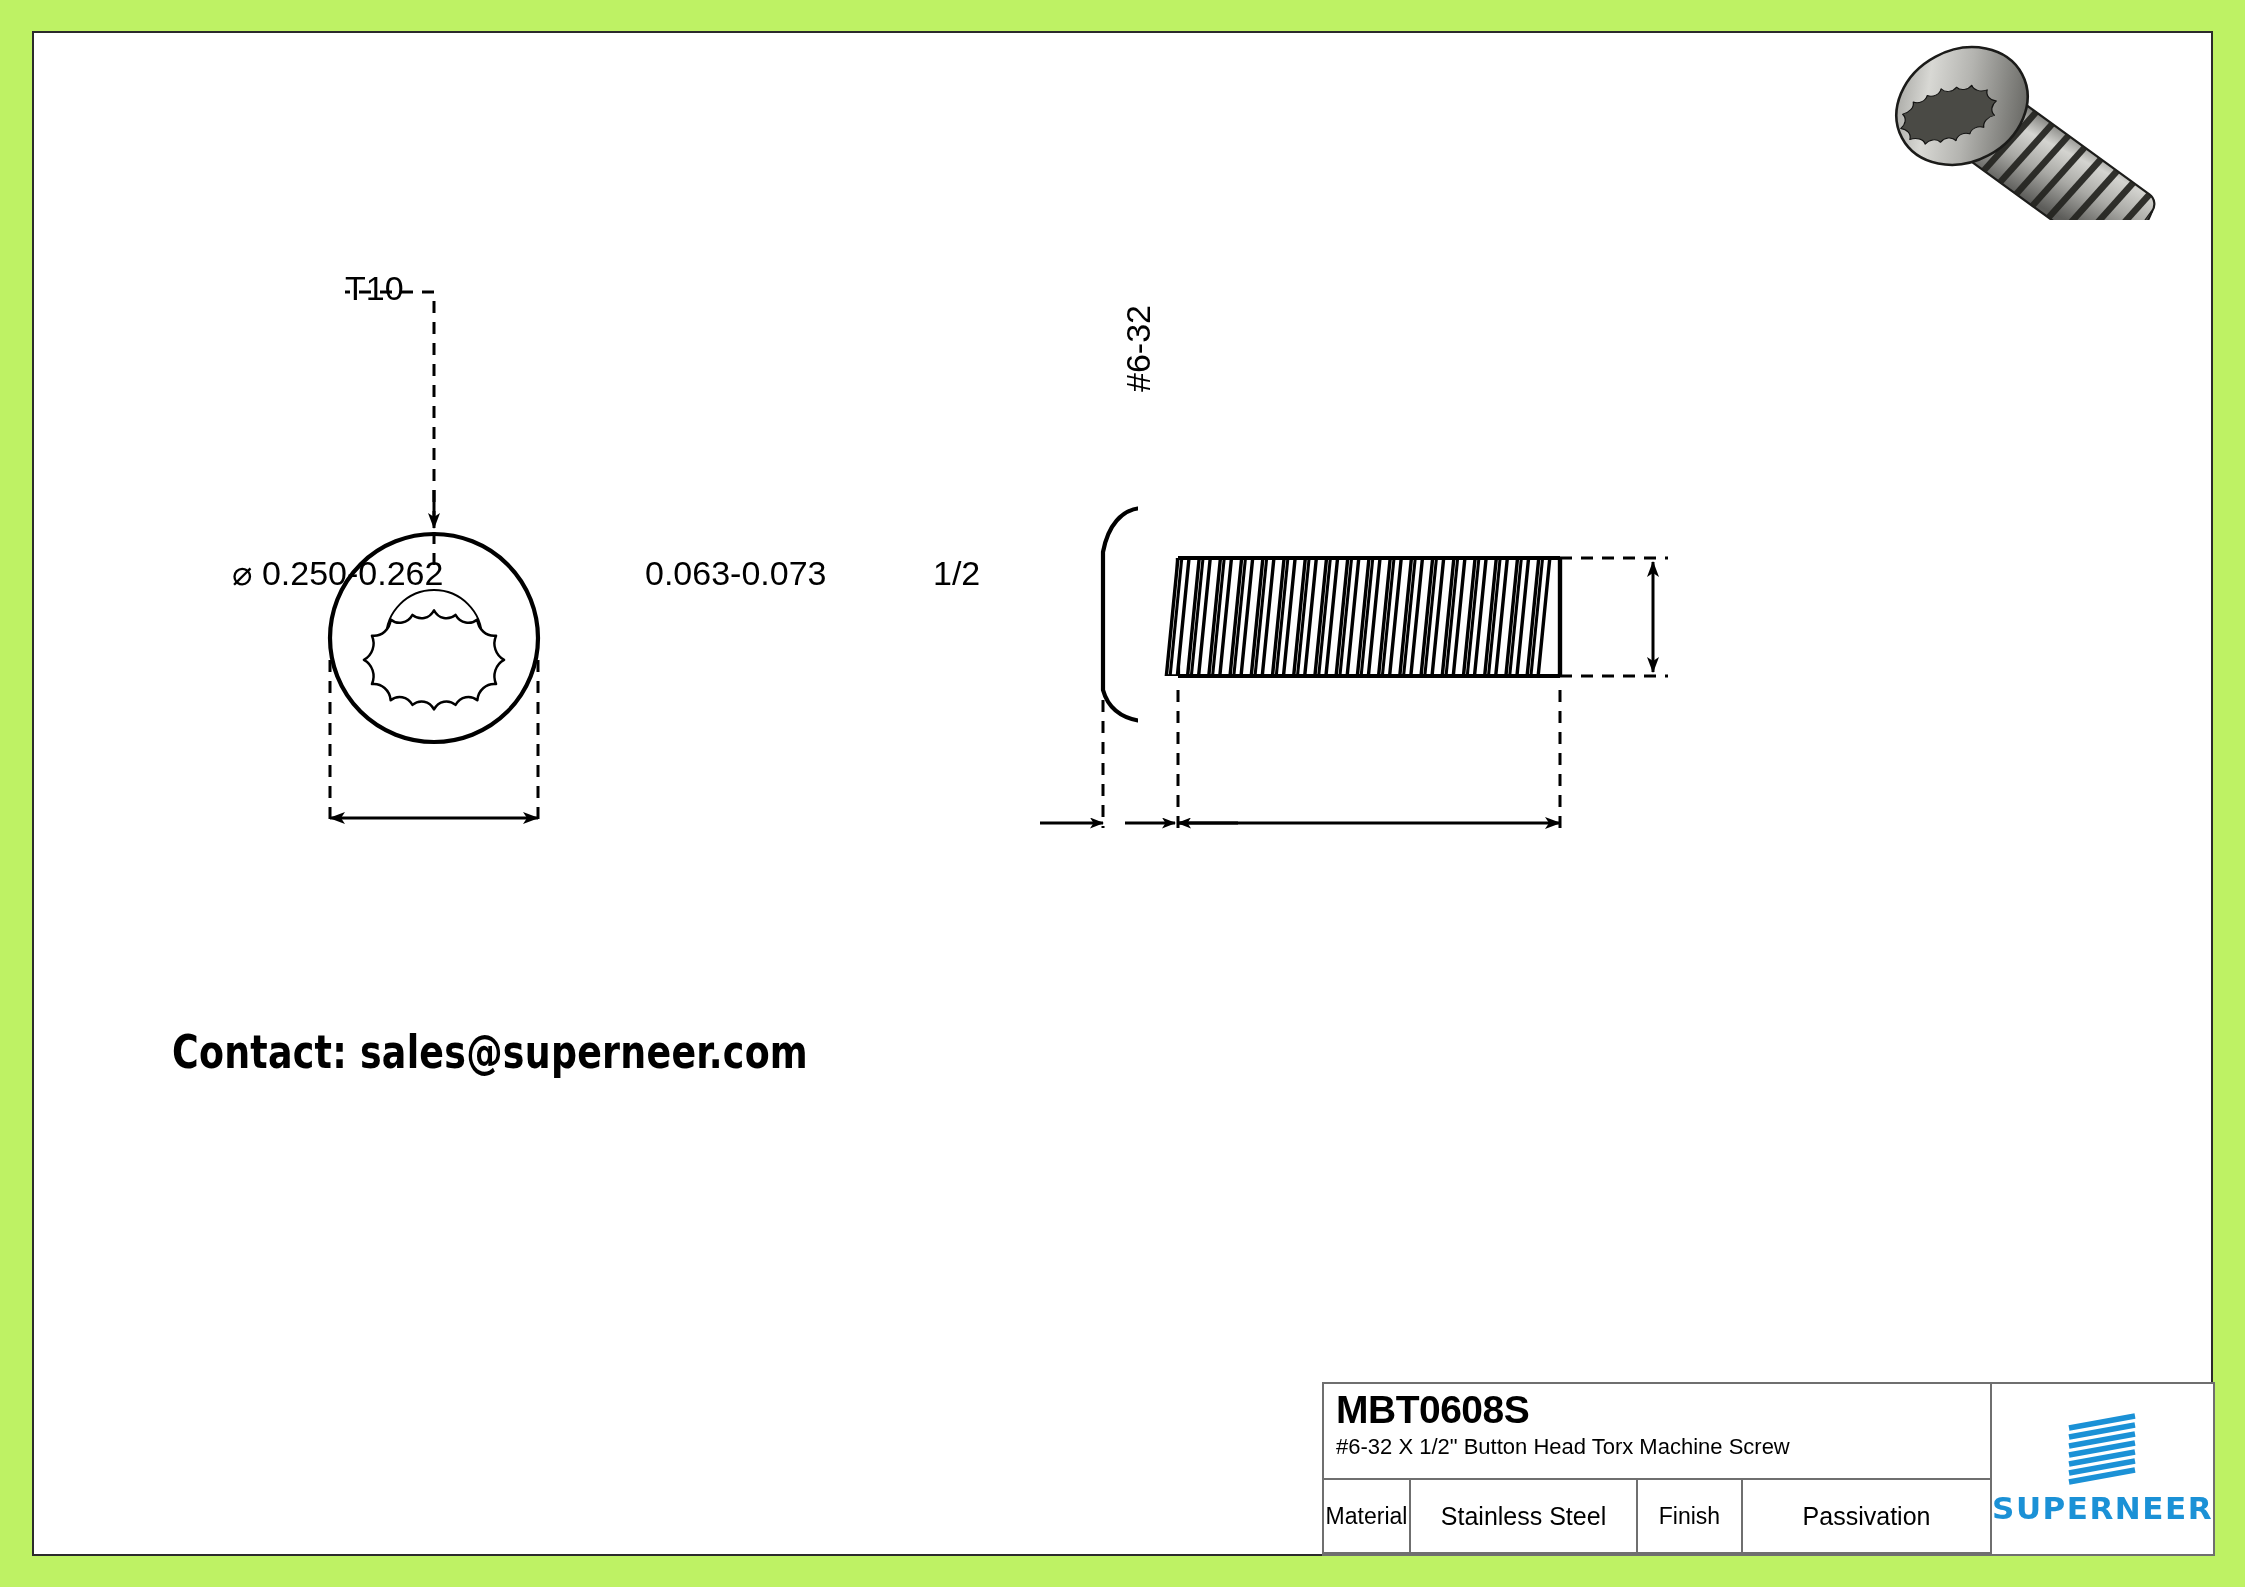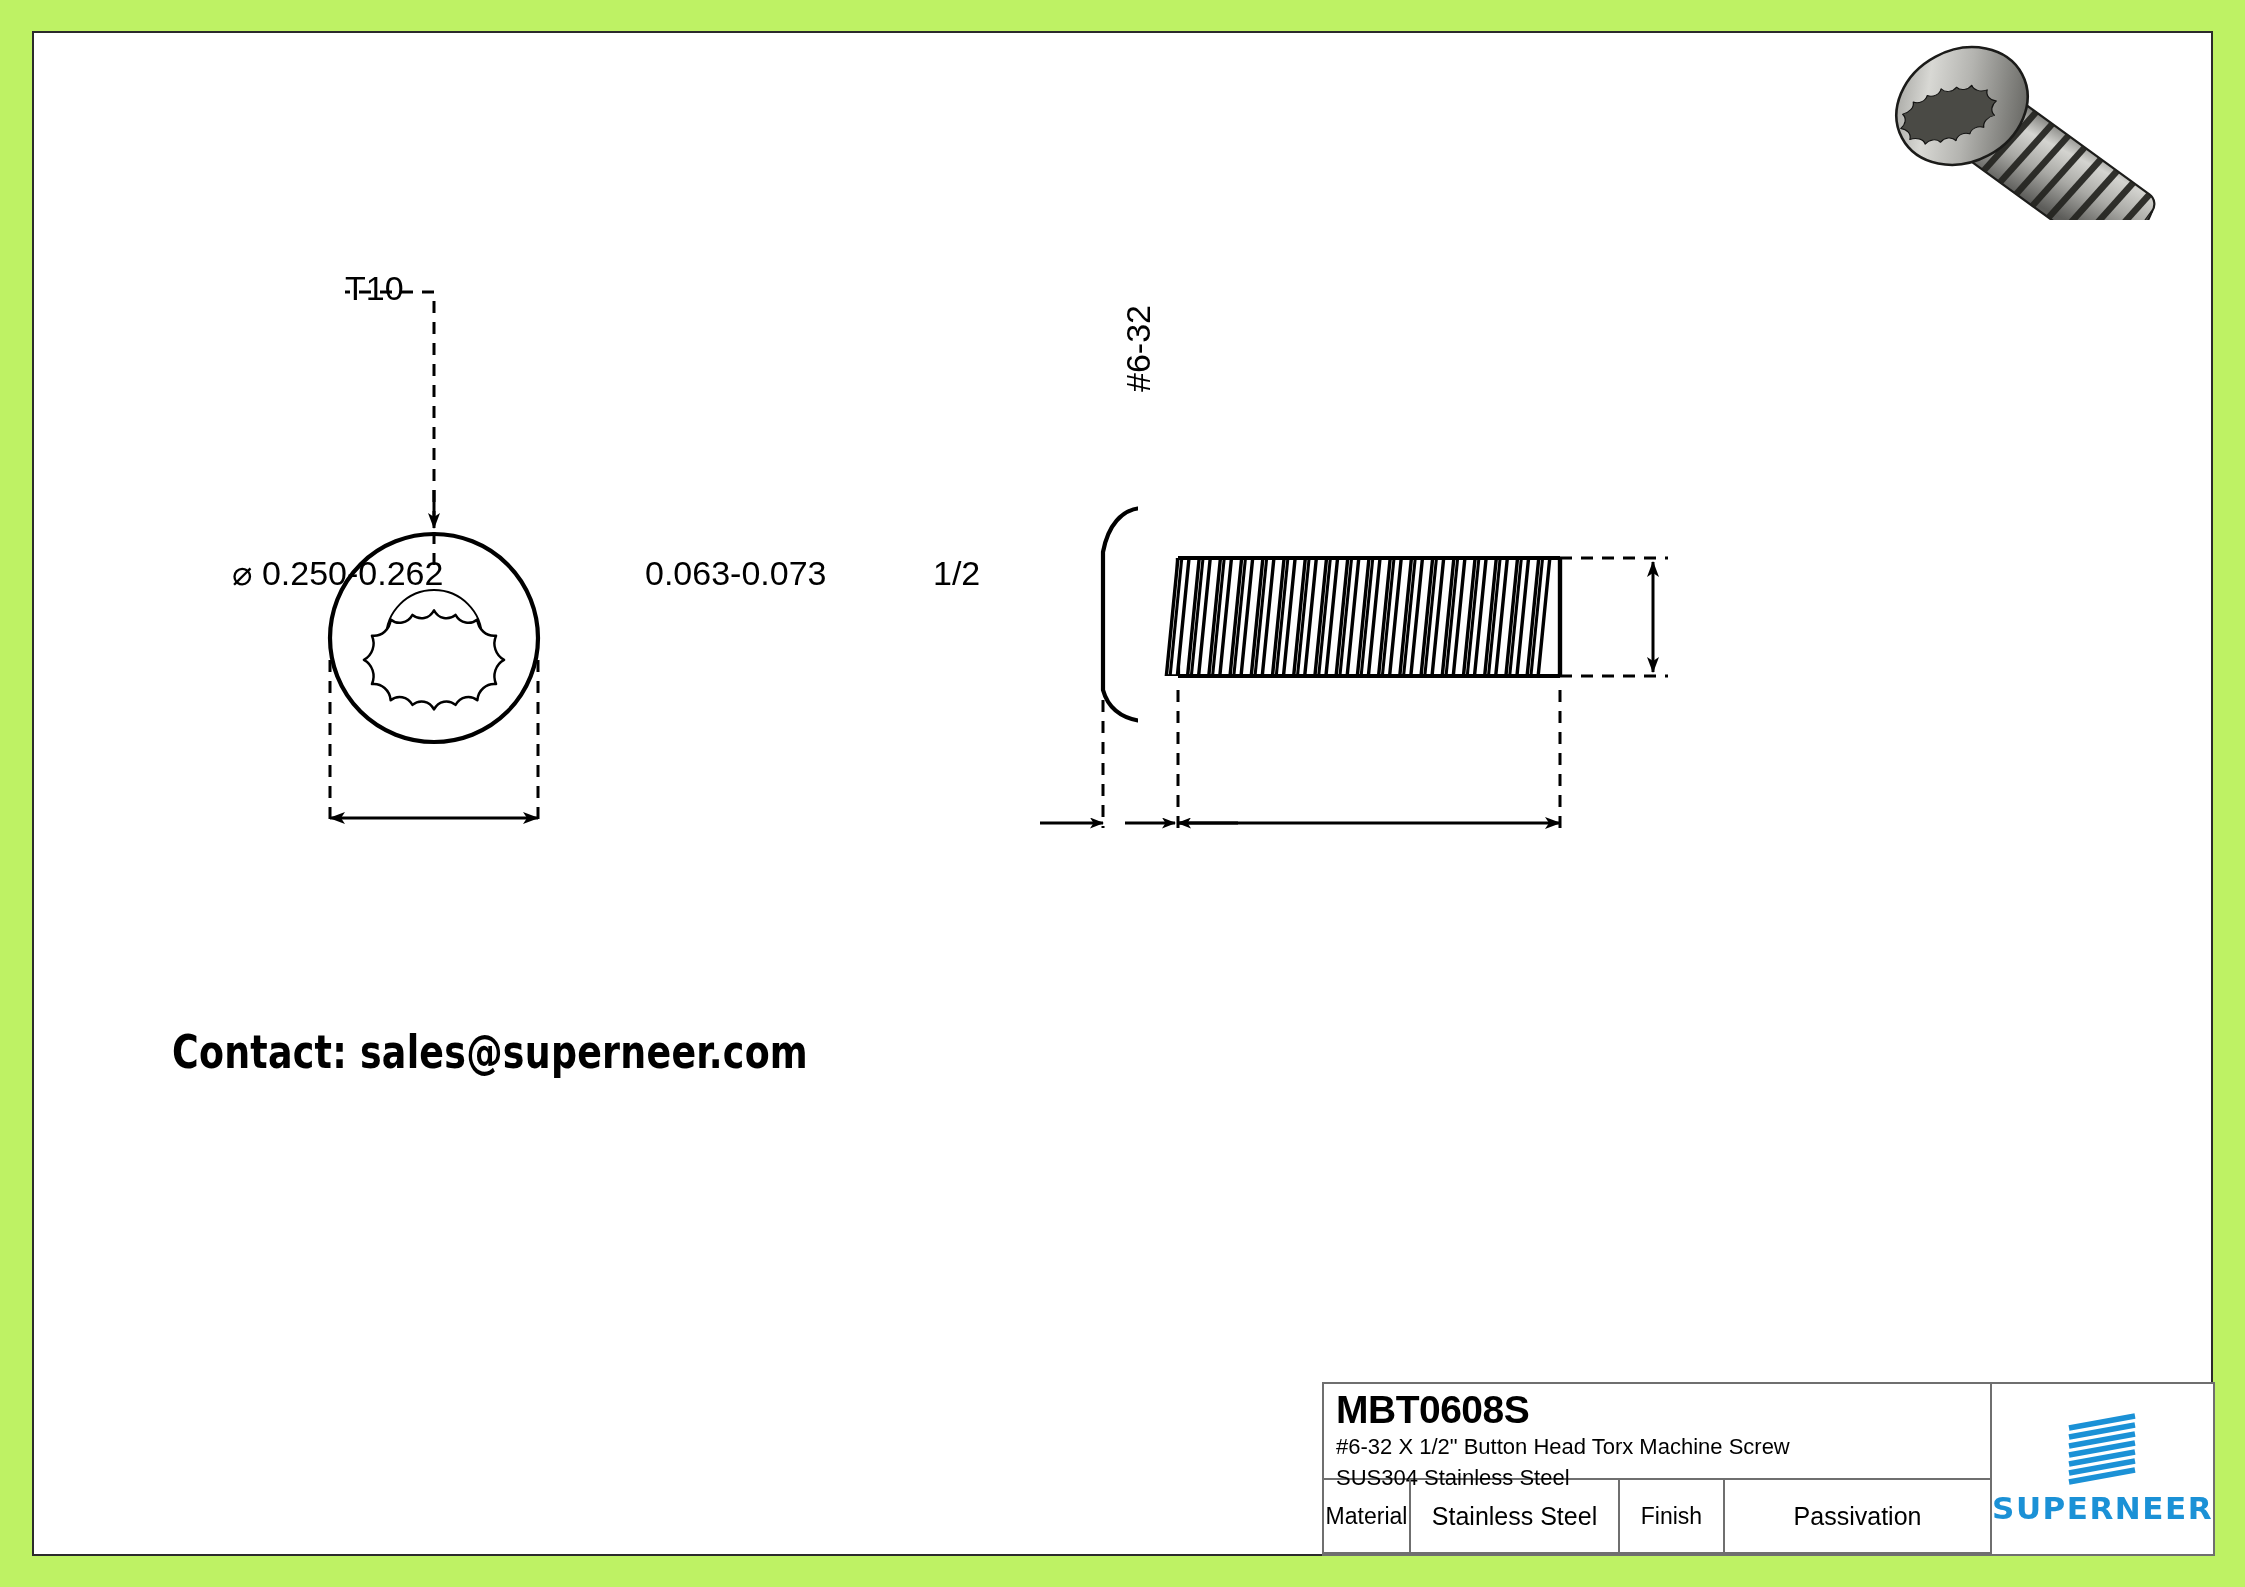--- a/index.html
+++ b/index.html
@@ -32,21 +32,21 @@
   #tb-head{height:96px;padding:6px 10px 0 12px;box-sizing:border-box;
            border-bottom:2px solid #6f6f6f;}
   #part-no{font-size:39px;font-weight:bold;line-height:1;letter-spacing:-0.5px;}
   .desc{font-size:22px;line-height:1.18;margin-top:5px;}
   #tb-rows{flex:1;display:flex;flex-direction:column;}
   .tb-row{flex:1;display:flex;align-items:stretch;}
   .tb-row:first-child{border-bottom:2px solid #6f6f6f;}
   .tb-cell{display:flex;align-items:center;justify-content:center;
            font-size:25px;box-sizing:border-box;}
   .c-lbl{width:87px;border-right:2px solid #6f6f6f;font-size:23px;}
-  .c-mat{width:209px;border-right:2px solid #6f6f6f;}
+  .c-mat{width:227px;border-right:2px solid #6f6f6f;}
   .c-fin{width:105px;border-right:2px solid #6f6f6f;font-size:23px;}
   .c-pas{flex:1;}
   .c-web{flex:1;color:#1a74d4;font-size:23px;}
   #tb-right{flex:1;display:flex;flex-direction:column;align-items:center;
             justify-content:center;}
   #logo-mark{width:96px;height:78px;}
   #logo-word{font-size:31px;font-weight:bold;color:#1b91d6;letter-spacing:1.5px;
              font-family:"DejaVu Sans","Liberation Sans",sans-serif;}
 
   
@@ -398,21 +398,20 @@
         </g>
       </g>
     </g>
   </svg>
 
   <div id="titleblock">
     <div id="tb-left">
       <div id="tb-head">
         <div id="part-no">MBT0608S</div>
         <div class="desc">#6-32  X  1/2"  Button Head Torx Machine Screw</div>
-        <div class="desc">SUS304 Stainless Steel</div>
       </div>
       <div id="tb-rows">
         <div class="tb-row">
           <div class="tb-cell c-lbl">Material</div>
           <div class="tb-cell c-mat">Stainless Steel</div>
           <div class="tb-cell c-fin">Finish</div>
           <div class="tb-cell c-pas">Passivation</div>
         </div>
       </div>
     </div>

